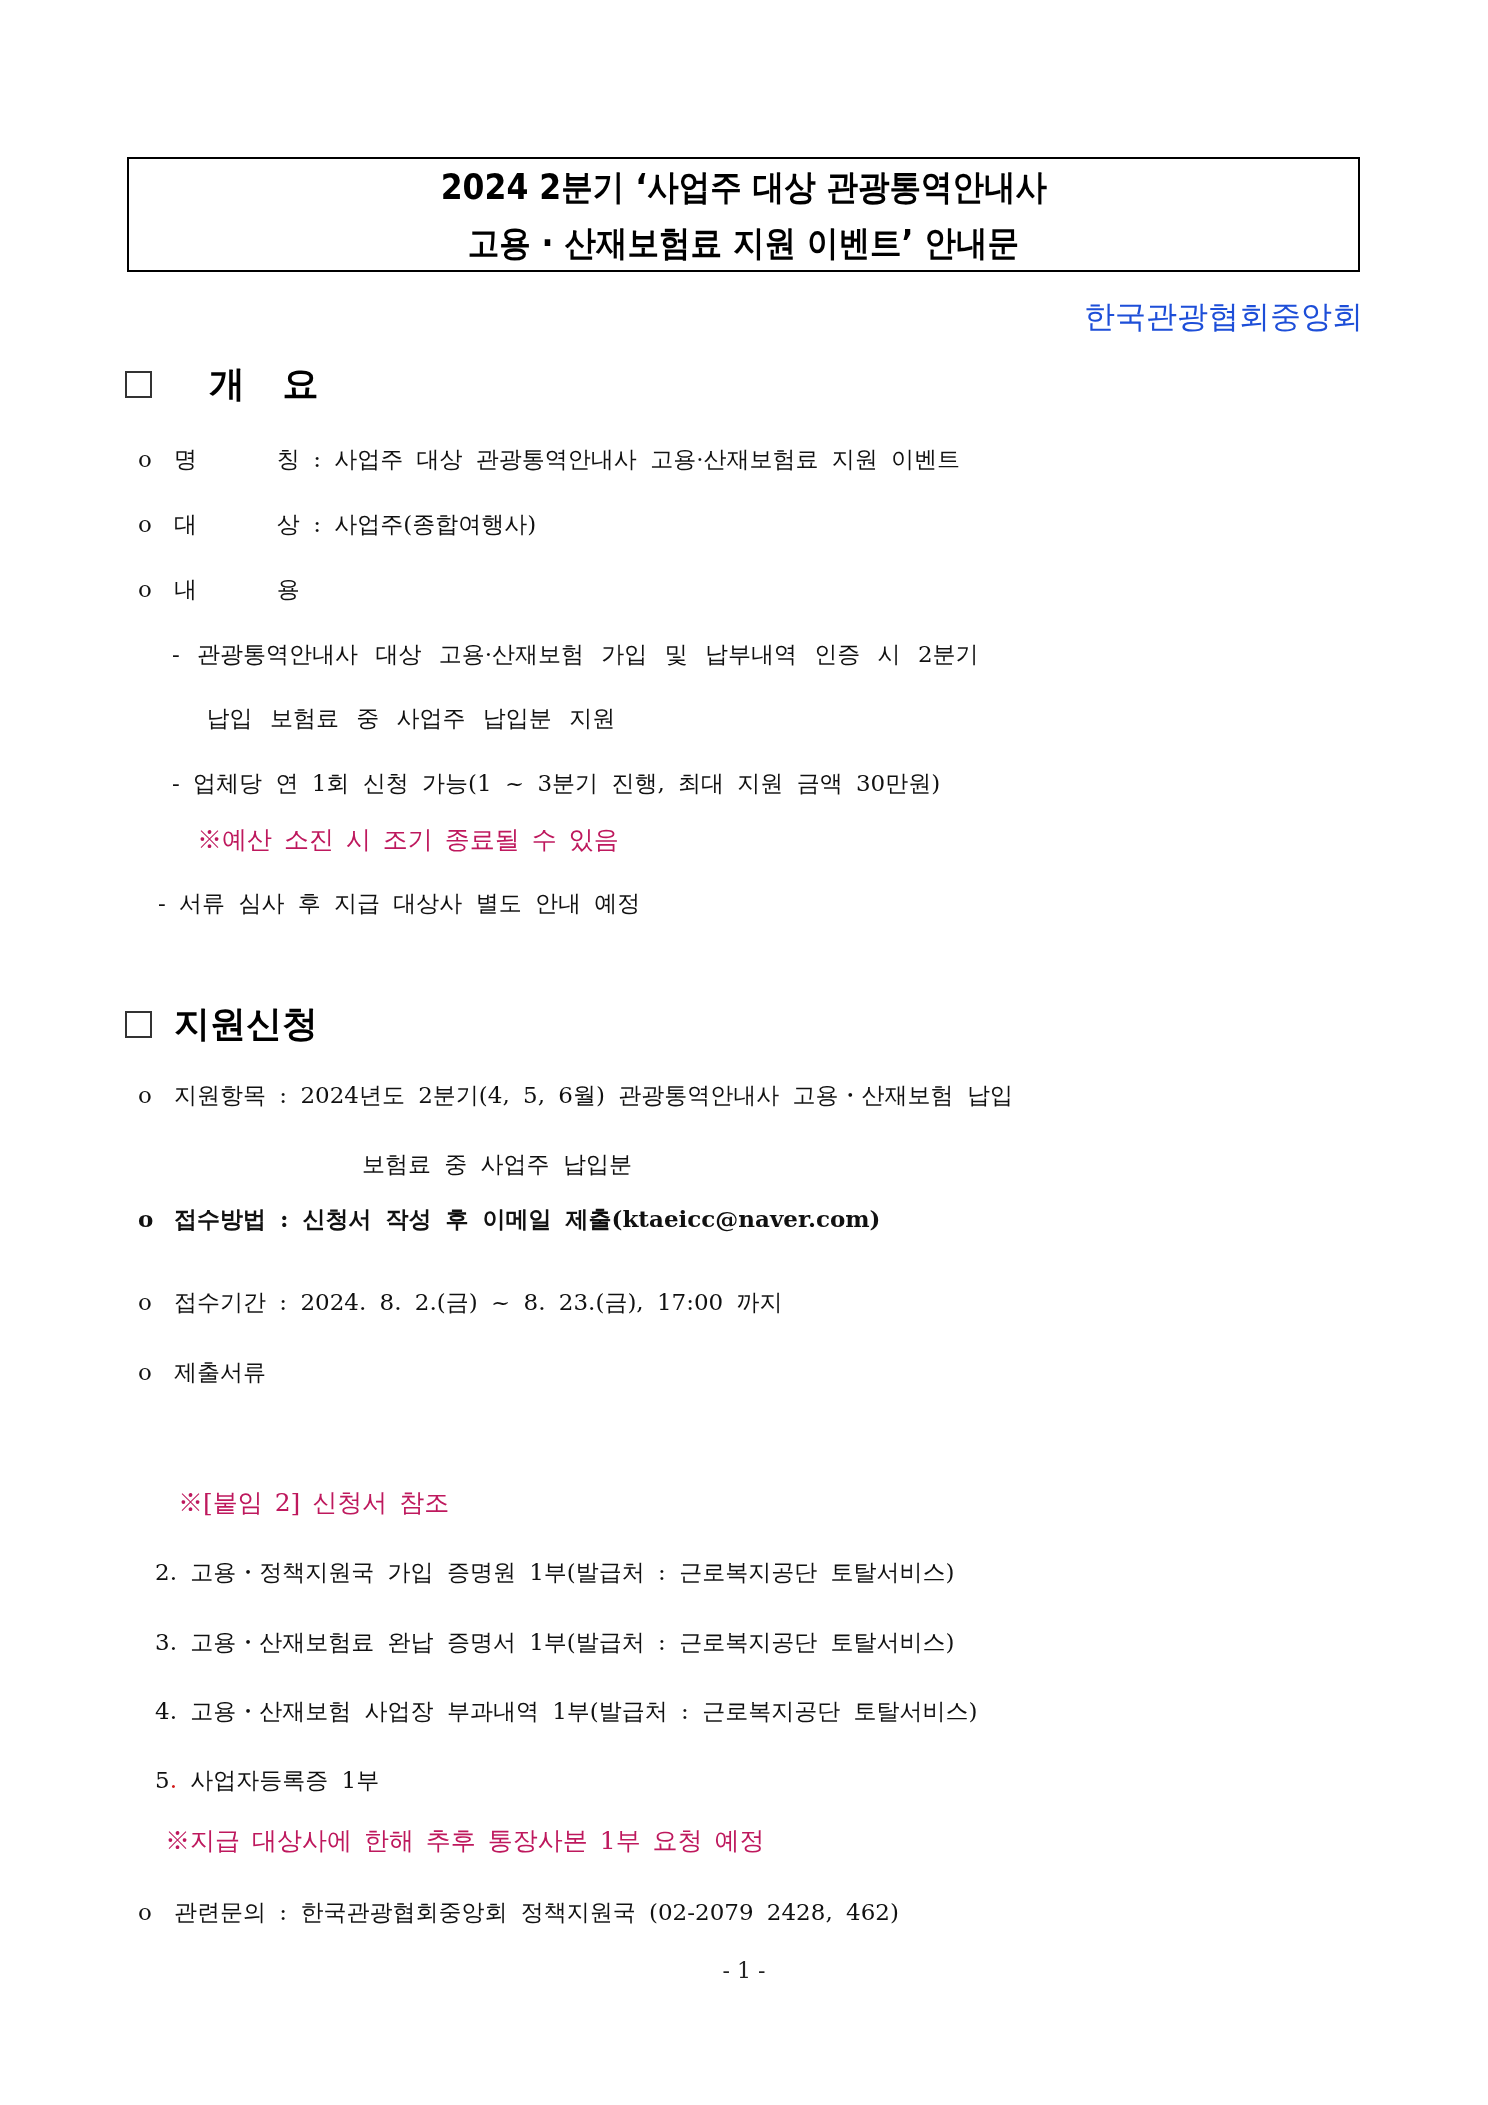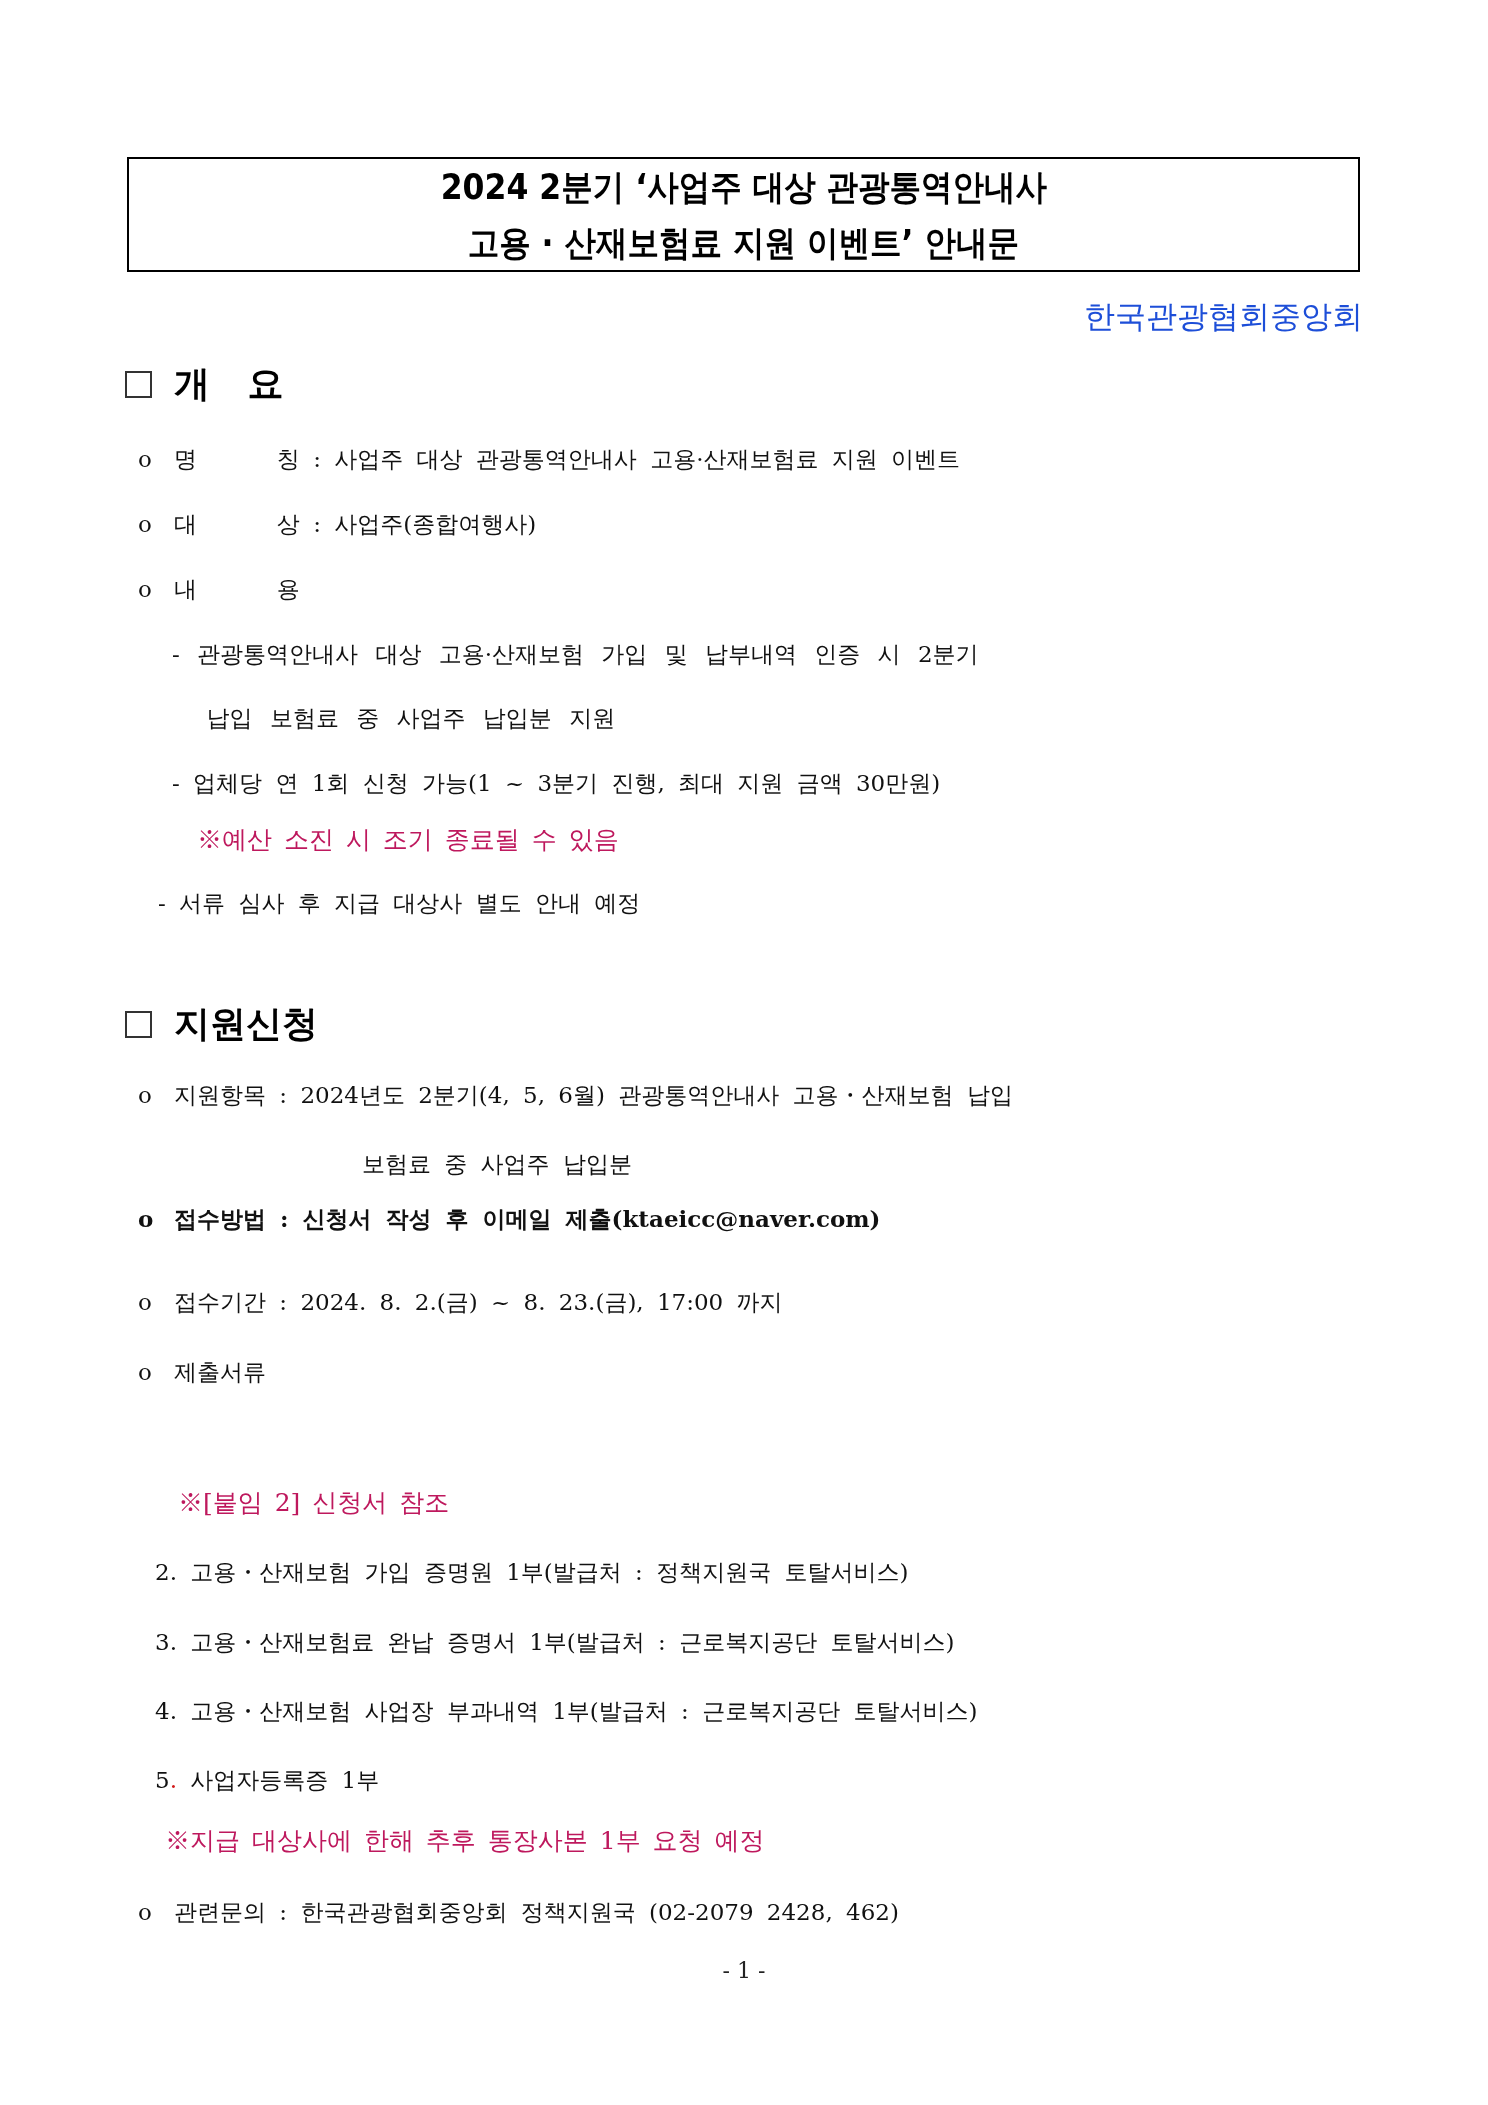--- a/index.html
+++ b/index.html
@@ -114,21 +114,21 @@
 
   <div class="title-box">
     <div class="title-line">2024 2분기 ‘사업주 대상 관광통역안내사</div>
     <div class="title-line">고용 · 산재보험료 지원 이벤트’ 안내문</div>
   </div>
 
   <div class="org">한국관광협회중앙회</div>
 
   <div class="section-head" style="top:360px;">
     <div class="checkbox"></div>
-    <span class="section-title" style="white-space:pre;">개   요</span>
+    <span class="section-title" style="white-space:pre;margin-left:35px;">개   요</span>
   </div>
 
   <div class="line" style="left:138px; top:433px;">
     <span class="bullet">o</span><span class="label" style="white-space:pre;">명      칭</span><span style="white-space:pre;"> : </span><span>사업주 대상 관광통역안내사 고용·산재보험료 지원 이벤트</span>
   </div>
 
   <div class="line" style="left:138px; top:498px;">
     <span class="bullet">o</span><span class="label" style="white-space:pre;">대      상</span><span style="white-space:pre;"> : </span><span>사업주(종합여행사)</span>
   </div>
 
@@ -160,21 +160,21 @@
     <span class="bullet">o</span><span class="label">접수기간</span><span style="white-space:pre;"> : </span><span>2024. 8. 2.(금) ~ 8. 23.(금), 17:00 까지</span>
   </div>
 
   <div class="line" style="left:138px; top:1346px;">
     <span class="bullet">o</span><span class="label">제출서류</span>
   </div>
 
   <div class="note" style="left:178px; top:1486px;text-align:center;">※[붙임 2] 신청서 참조</div>
 
   <div class="line" style="left:155px; top:1546px;">
-    <span>2.</span> <span>고용・산재보험 가입 증명원 1부(발급처 : 정책지원국 토탈서비스)</span>
+    <span>2.</span> <span>고용・정책지원국 가입 증명원 1부(발급처 : 근로복지공단 토탈서비스)</span>
   </div>
   <div class="line" style="left:155px; top:1616px;">
     <span>3.</span> <span>고용・산재보험료 완납 증명서 1부(발급처 : 근로복지공단 토탈서비스)</span>
   </div>
   <div class="line" style="left:155px; top:1685px;">
     <span>4.</span> <span>고용・산재보험 사업장 부과내역 1부(발급처 : 근로복지공단 토탈서비스)</span>
   </div>
   <div class="line" style="left:155px; top:1754px;">
     <span>5</span><span class="red-dot">.</span> <span>사업자등록증 1부</span>
   </div>

